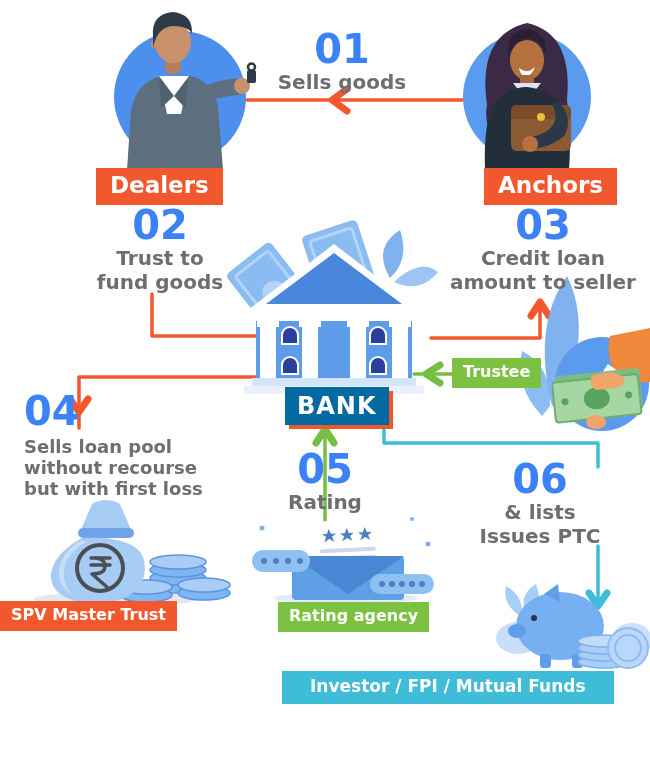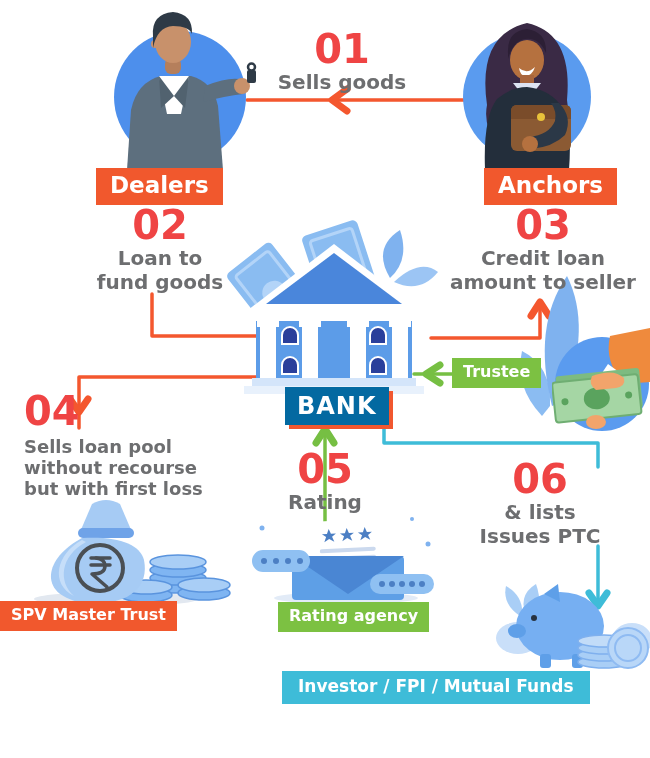--- a/index.html
+++ b/index.html
@@ -1,30 +1,30 @@
 <!DOCTYPE html>
 <html><head>
 <meta charset="utf-8">
 <style>
   html,body{margin:0;padding:0;background:#fff}
   .canvas{position:relative;width:650px;height:758px;background:#ffffff;overflow:hidden;
           font-family:"DejaVu Sans","Liberation Sans",sans-serif}
   .layer-arrows{position:absolute;left:0;top:0;z-index:1}
   .illus{position:absolute;z-index:2}
   .txt{position:absolute;z-index:3;color:#6D6E70}
-  .num{font-size:40px;font-weight:bold;color:#ef4444;line-height:1.05}
+  .num{font-size:40px;font-weight:bold;color:#3b82f6;line-height:1.05}
   .steptext{font-size:20px;font-weight:bold;line-height:1.22}
   .steptext.small{font-size:18px;line-height:1.18}
   .center{text-align:center}
   .right{text-align:center}
   .lbl{position:absolute;z-index:4;color:#fff;font-weight:bold;white-space:nowrap;
        padding:5px 14px 7px;font-size:23px;line-height:1.1}
   .lbl.orange{background:#F1582D}
   .lbl.green{background:#7CC142}
-  .lbl.teal{background:#3EBCD8;font-size:17px;padding:6px 16px 8px}
+  .lbl.teal{background:#3EBCD8;font-size:17px;padding:6px 28px 8px}
   .lbl.blue{background:#0369a1;box-shadow:4px 4px 0 0 #F1572F;font-size:24px;letter-spacing:1px;padding:6px 12px}
   .lbl.sm{font-size:16px;padding:5px 11px 7px}
   .tick{position:absolute;z-index:1;width:4px;background:#F1582D}
 </style>
 </head>
 <body>
 
 <div class="canvas">
 
   <svg class="layer-arrows" width="650" height="758" viewBox="0 0 650 758">
@@ -228,21 +228,21 @@
     <circle cx="136" cy="72" r="13" fill="none" stroke="#8FBBF2" stroke-width="2"></circle>
   </svg>
 
   <div class="txt center" style="left:262px;top:28px;width:160px">
     <div class="num">01</div>
     <div class="steptext">Sells goods</div>
   </div>
 
   <div class="txt center" style="left:85px;top:204px;width:150px">
     <div class="num">02</div>
-    <div class="steptext">Loan to</div>
+    <div class="steptext">Trust to</div>
     <div class="steptext">fund goods</div>
   </div>
 
   <div class="txt center" style="left:443px;top:204px;width:200px">
     <div class="num">03</div>
     <div class="steptext">Credit loan</div>
     <div class="steptext">amount to seller</div>
   </div>
 
   <div class="txt" style="left:24px;top:390px;width:230px">

